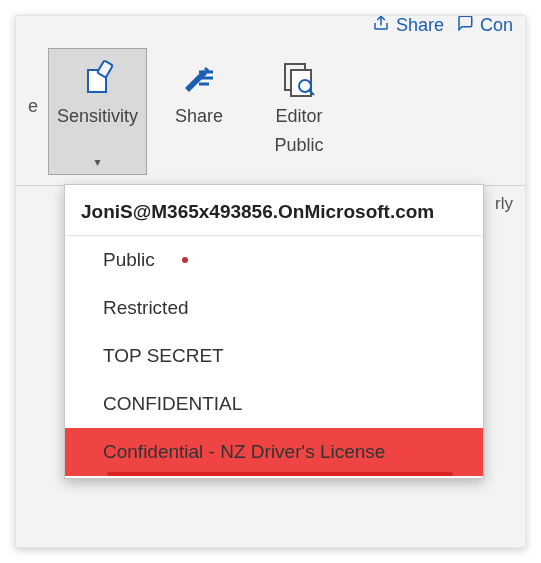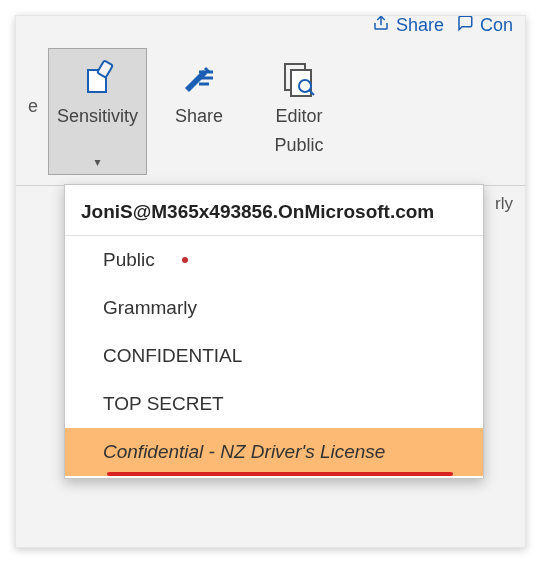--- a/index.html
+++ b/index.html
@@ -98,22 +98,21 @@
   }
   .dd-item {
     font-size: 19px;
     padding: 13px 10px 13px 38px;
     color: #333;
     position: relative;
     white-space: nowrap;
     text-align: left;
   }
   .dd-item.highlight {
-    background: #fdba74;
-    font-style: italic;
+    background: #ef4444;
   }
   .underline {
     position:absolute;
     left: 42px; right: 30px; bottom: 0;
     height: 4px;
     background: #d92323;
     border-radius: 2px;
   }
   .dot {
     display:inline-block; margin-left: 22px; width:6px; height:6px;
@@ -190,27 +189,27 @@
   <span class="rly">rly</span>
 
   <div class="dropdown">
     <div class="dd-header">JoniS@M365x493856.OnMicrosoft.com</div>
 
     <div class="dd-item">
       <span>Public</span>
       <span class="dot"></span>
     </div>
     <div class="dd-item">
-      <span>Grammarly</span>
+      <span>Restricted</span>
+    </div>
+    <div class="dd-item">
+      <span>TOP SECRET</span>
     </div>
     <div class="dd-item">
       <span>CONFIDENTIAL</span>
-    </div>
-    <div class="dd-item">
-      <span>TOP SECRET</span>
     </div>
     <div class="dd-item highlight">
       <span>Confidential - NZ Driver's License</span>
       <span class="underline"></span>
     </div>
   </div>
 
 </div>
 
 </body></html>

